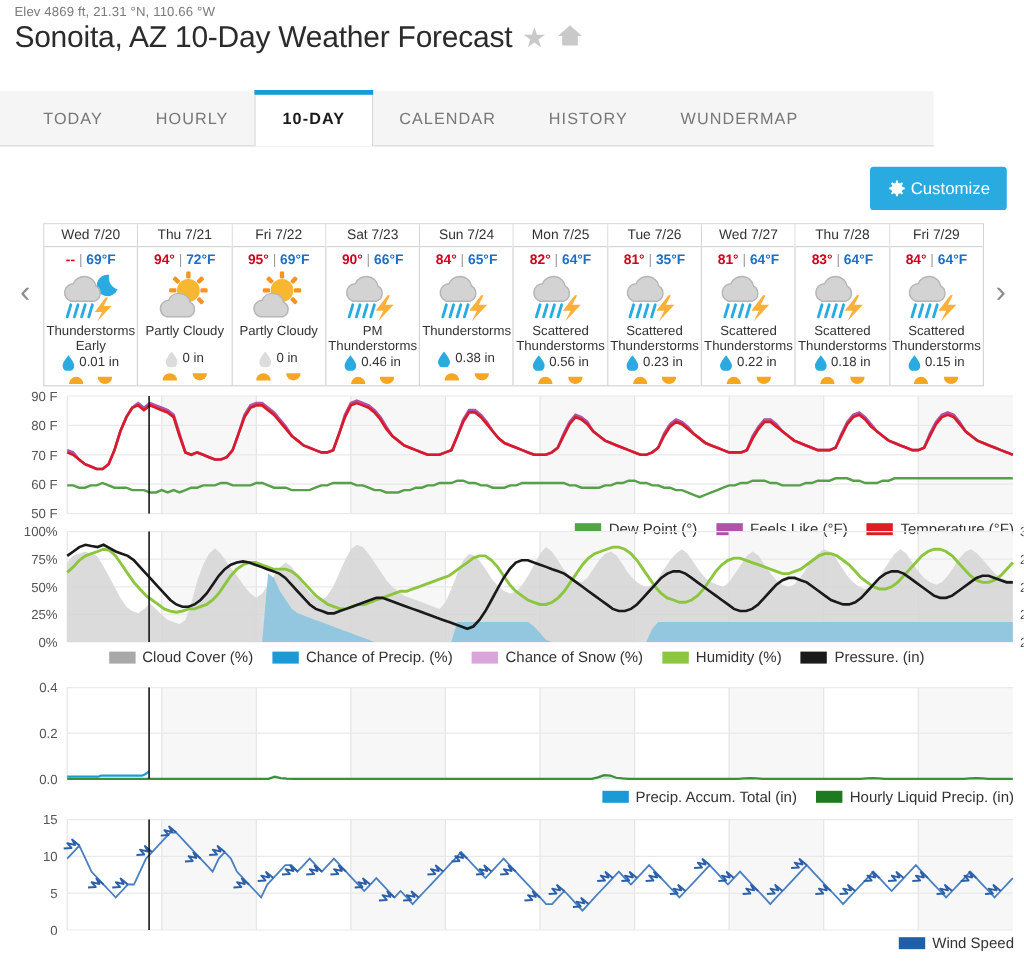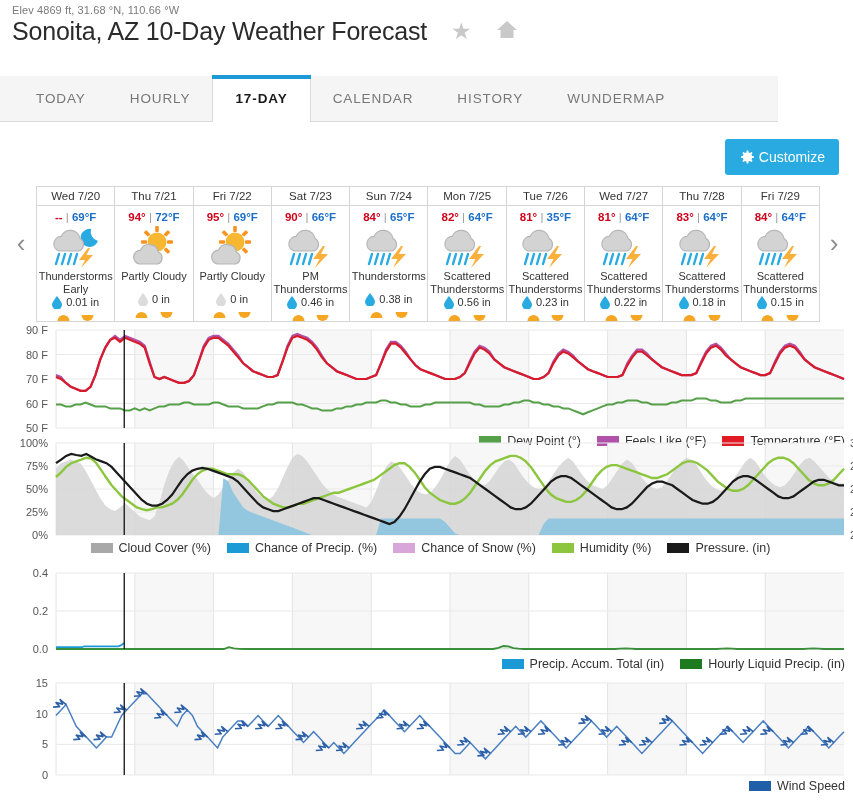--- a/index.html
+++ b/index.html
@@ -9,21 +9,21 @@
     background: #ffffff;
     font-family: "Liberation Sans", sans-serif;
     color: #2b2b2b;
     overflow: hidden;
   }
   .page { position: relative; width: 853px; height: 802px; }
 
   
   .hdr { padding: 4px 0 0 12px; }
   .elev { font-size: 11px; color: #7a7a7a; letter-spacing: .1px; }
-  .titlerow { display:flex; align-items:center; gap:24px; margin-top:2px; }
+  .titlerow { display:flex; align-items:center; gap:8px; margin-top:2px; }
   .title { font-size: 25px; font-weight: 400; color: #2b2b2b; letter-spacing:-.2px; line-height:1.05; }
   .star, .home { color:#c9c9c9; font-size:21px; line-height:1; }
   .star { font-size: 23px; }
   .stationrow { display:flex; align-items:center; gap:6px; margin-top:5px; font-size:12.5px; }
   .moon-icon { width:20px; height:17px; position:relative; display:inline-block; }
   .moon-icon .m { position:absolute; left:6px; top:0px; width:13px; height:13px;
      border-radius:50%; box-shadow: 4px 3px 0 0 #1c86c8; transform:rotate(12deg);}
   .moon-icon .c { position:absolute; left:0px; top:7px; width:14px; height:8px;
      background:#e2e2e2; border-radius:7px 7px 6px 6px; }
   .temp-now { color:#f47b20; font-weight:bold; font-size:14px; }
@@ -85,37 +85,37 @@
   .swatch { width:22px; height:10px; display:inline-block; }
   .axlab { font-size:11px; fill:#555; }
   .axlab-r { font-size:11px; fill:#555; }
 </style>
 </head>
 <body>
 
 <div class="page">
 
   <div class="hdr">
-    <div class="elev">Elev 4869 ft, 31.68 °N, 110.66 °W</div>
+    <div class="elev">Elev 4869 ft, 21.31 °N, 110.66 °W</div>
     <div class="titlerow">
       <div class="title">Sonoita, AZ 10-Day Weather Forecast</div>
       <span class="star">★</span>
       <span class="home">
         <svg width="22" height="19" viewBox="0 0 22 19">
             <path d="M11 1 L21 10 L17.5 10 L17.5 18 L4.5 18 L4.5 10 L1 10 Z" fill="#c9c9c9"></path>
           </svg>
       </span>
     </div>
   </div>
 
   <div class="tabsbar">
     <div class="tabs">
       <div class="tab">TODAY</div>
       <div class="tab">HOURLY</div>
-      <div class="tab active">17-DAY</div>
+      <div class="tab active">10-DAY</div>
       <div class="tab">CALENDAR</div>
       <div class="tab">HISTORY</div>
       <div class="tab">WUNDERMAP</div>
     </div>
   </div>
 
   <div class="customize">
     <span class="gear">
       <svg width="16" height="16" viewBox="0 0 16 16">
         <path fill="#ffffff" d="M8 5.2a2.8 2.8 0 100 5.6 2.8 2.8 0 000-5.6zm7 3.6V7.2l-1.9-.3a5.2 5.2 0 00-.6-1.4l1.1-1.5-1.1-1.1-1.5 1.1a5.2 5.2 0 00-1.4-.6L9.3 1.5H7.7l-.3 1.9a5.2 5.2 0 00-1.4.6L4.5 2.9 3.4 4l1.1 1.5a5.2 5.2 0 00-.6 1.4l-1.9.3v1.6l1.9.3c.13.5.34.97.6 1.4L3.4 12l1.1 1.1 1.5-1.1c.43.26.9.47 1.4.6l.3 1.9h1.6l.3-1.9c.5-.13.97-.34 1.4-.6l1.5 1.1 1.1-1.1-1.1-1.5c.26-.43.47-.9.6-1.4l1.9-.3z"></path>

